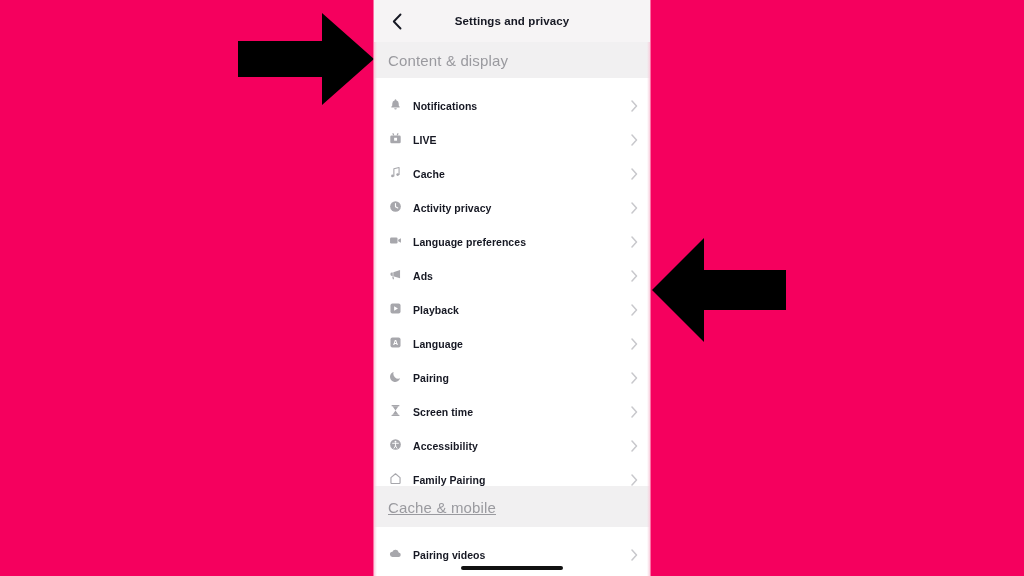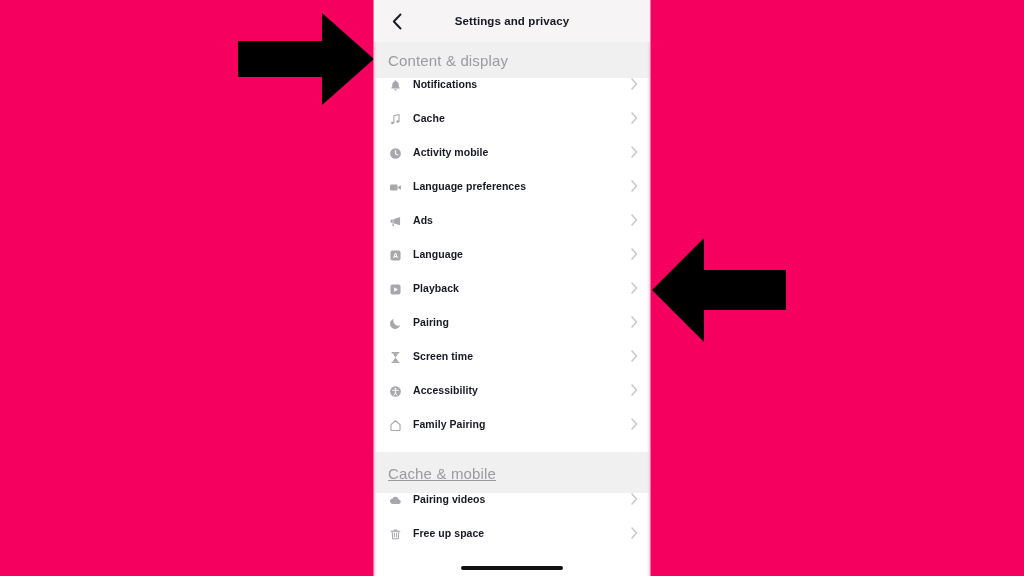--- a/index.html
+++ b/index.html
@@ -98,21 +98,21 @@
     padding-bottom: 11px;
     text-decoration: underline;
   }
 
   
   .settings-list {
     background: #ffffff;
   }
   .list-item {
     display: flex;
-    align-items: flex-start;
+    align-items: flex-end;
     height: 34px;
     padding: 0 12px 0 14px;
     background: #ffffff;
     cursor: pointer;
   }
   .item-icon {
     width: 15px;
     height: 15px;
     flex: 0 0 15px;
     margin-right: 10px;
@@ -194,20 +194,36 @@
           </svg>
         </span>
         <span class="item-label">Notifications</span>
         <span class="item-chevron">
           <svg width="7" height="12" viewBox="0 0 7 12">
               <polyline points="1,1 5.5,6 1,11" fill="none" stroke="#c8c8cc" stroke-width="1.5" stroke-linecap="round" stroke-linejoin="round"></polyline>
             </svg>
         </span>
       </div>
 
+      <div class="list-item">
+        <span class="item-icon">
+          <svg width="13" height="13" viewBox="0 0 16 16" fill="#a7a7ac">
+            <rect x="1.6" y="4.2" width="12.8" height="9.6" rx="1.6"></rect>
+            <rect x="4.6" y="1.2" width="1.4" height="3.2" rx="0.7" transform="rotate(-28 5.3 2.8)"></rect>
+            <rect x="9.9" y="1.2" width="1.4" height="3.2" rx="0.7" transform="rotate(28 10.6 2.8)"></rect>
+            <rect x="6.3" y="7.1" width="3.6" height="3.6" fill="#ffffff"></rect>
+          </svg>
+        </span>
+        <span class="item-label">LIVE</span>
+        <span class="item-chevron">
+          <svg width="7" height="12" viewBox="0 0 7 12">
+              <polyline points="1,1 5.5,6 1,11" fill="none" stroke="#c8c8cc" stroke-width="1.5" stroke-linecap="round" stroke-linejoin="round"></polyline>
+            </svg>
+        </span>
+      </div>
 
       <div class="list-item">
         <span class="item-icon">
           <svg width="13" height="13" viewBox="0 0 16 16" fill="none" stroke="#a7a7ac" stroke-width="1.35" stroke-linecap="round" stroke-linejoin="round">
             <path d="M6 12.2V3.4l6.4-1.5v8.6"></path>
             <circle cx="4.3" cy="12.2" r="1.7" fill="#a7a7ac" stroke="none"></circle>
             <circle cx="10.7" cy="10.5" r="1.7" fill="#a7a7ac" stroke="none"></circle>
           </svg>
         </span>
         <span class="item-label">Cache</span>
@@ -218,21 +234,21 @@
         </span>
       </div>
 
       <div class="list-item">
         <span class="item-icon">
           <svg width="13" height="13" viewBox="0 0 16 16">
             <circle cx="8" cy="8" r="6.6" fill="#a7a7ac"></circle>
             <polyline points="8,4.3 8,8.3 10.8,9.8" fill="none" stroke="#ffffff" stroke-width="1.4" stroke-linecap="round" stroke-linejoin="round"></polyline>
           </svg>
         </span>
-        <span class="item-label">Activity mobile</span>
+        <span class="item-label">Activity privacy</span>
         <span class="item-chevron">
           <svg width="7" height="12" viewBox="0 0 7 12">
               <polyline points="1,1 5.5,6 1,11" fill="none" stroke="#c8c8cc" stroke-width="1.5" stroke-linecap="round" stroke-linejoin="round"></polyline>
             </svg>
         </span>
       </div>
 
       <div class="list-item">
         <span class="item-icon">
           <svg width="13" height="13" viewBox="0 0 16 16" fill="#a7a7ac">
@@ -261,39 +277,39 @@
           <svg width="7" height="12" viewBox="0 0 7 12">
               <polyline points="1,1 5.5,6 1,11" fill="none" stroke="#c8c8cc" stroke-width="1.5" stroke-linecap="round" stroke-linejoin="round"></polyline>
             </svg>
         </span>
       </div>
 
       <div class="list-item">
         <span class="item-icon">
           <svg width="13" height="13" viewBox="0 0 16 16">
             <rect x="1.8" y="1.8" width="12.4" height="12.4" rx="2.4" fill="#a7a7ac"></rect>
-            <text x="8" y="11.6" font-family="Liberation Sans, sans-serif" font-size="8.6" font-weight="bold" fill="#ffffff" text-anchor="middle">A</text>
-          </svg>
-        </span>
-        <span class="item-label">Language</span>
+            <polygon points="6.3,5.2 11,8 6.3,10.8" fill="#ffffff"></polygon>
+          </svg>
+        </span>
+        <span class="item-label">Playback</span>
         <span class="item-chevron">
           <svg width="7" height="12" viewBox="0 0 7 12">
               <polyline points="1,1 5.5,6 1,11" fill="none" stroke="#c8c8cc" stroke-width="1.5" stroke-linecap="round" stroke-linejoin="round"></polyline>
             </svg>
         </span>
       </div>
 
       <div class="list-item">
         <span class="item-icon">
           <svg width="13" height="13" viewBox="0 0 16 16">
             <rect x="1.8" y="1.8" width="12.4" height="12.4" rx="2.4" fill="#a7a7ac"></rect>
-            <polygon points="6.3,5.2 11,8 6.3,10.8" fill="#ffffff"></polygon>
-          </svg>
-        </span>
-        <span class="item-label">Playback</span>
+            <text x="8" y="11.6" font-family="Liberation Sans, sans-serif" font-size="8.6" font-weight="bold" fill="#ffffff" text-anchor="middle">A</text>
+          </svg>
+        </span>
+        <span class="item-label">Language</span>
         <span class="item-chevron">
           <svg width="7" height="12" viewBox="0 0 7 12">
               <polyline points="1,1 5.5,6 1,11" fill="none" stroke="#c8c8cc" stroke-width="1.5" stroke-linecap="round" stroke-linejoin="round"></polyline>
             </svg>
         </span>
       </div>
 
       <div class="list-item">
         <span class="item-icon">
           <svg width="13" height="13" viewBox="0 0 16 16" fill="#a7a7ac">

